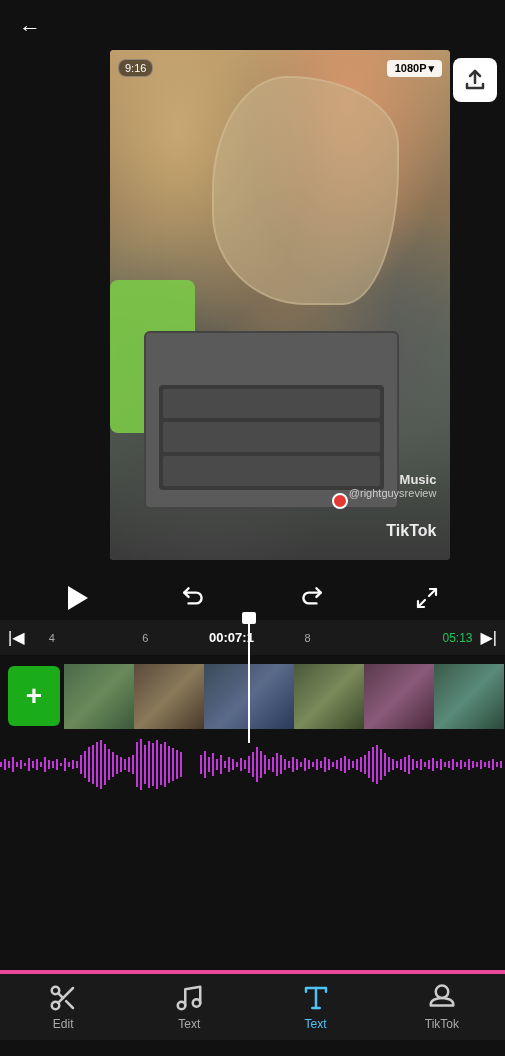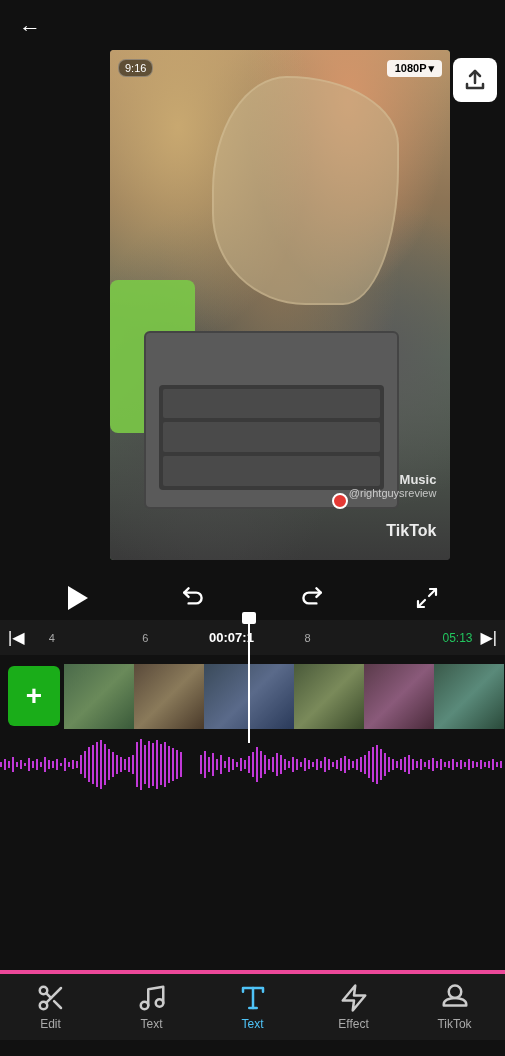--- a/index.html
+++ b/index.html
@@ -611,26 +611,20 @@
 
   <div class="nav-item text-active">
     <svg width="30" height="30" viewBox="0 0 24 24" fill="none" stroke="#4fc3f7" stroke-width="2" stroke-linecap="round" stroke-linejoin="round">
       <polyline points="4 7 4 4 20 4 20 7"></polyline>
       <line x1="9" y1="20" x2="15" y2="20"></line>
       <line x1="12" y1="4" x2="12" y2="20"></line>
     </svg>
     <span class="nav-label active" style="color:#4fc3f7">Text</span>
   </div>
 
-  <div class="nav-item">
-    <svg width="30" height="30" viewBox="0 0 24 24" fill="none" stroke="#ccc" stroke-width="2" stroke-linecap="round" stroke-linejoin="round">
-      <polygon points="13 2 3 14 12 14 11 22 21 10 12 10 13 2"></polygon>
-    </svg>
-    <span class="nav-label">Effect</span>
-  </div>
 
   <div class="nav-item">
     <svg width="30" height="30" viewBox="0 0 24 24" fill="none" stroke="#ccc" stroke-width="2" stroke-linecap="round" stroke-linejoin="round">
       <path d="M12 2a5 5 0 1 0 0 10A5 5 0 0 0 12 2z"></path>
       <path d="M12 12c-5 0-9 2-9 5v1h18v-1c0-3-4-5-9-5z"></path>
     </svg>
     <span class="nav-label">TikTok</span>
   </div>
 </div>
 

